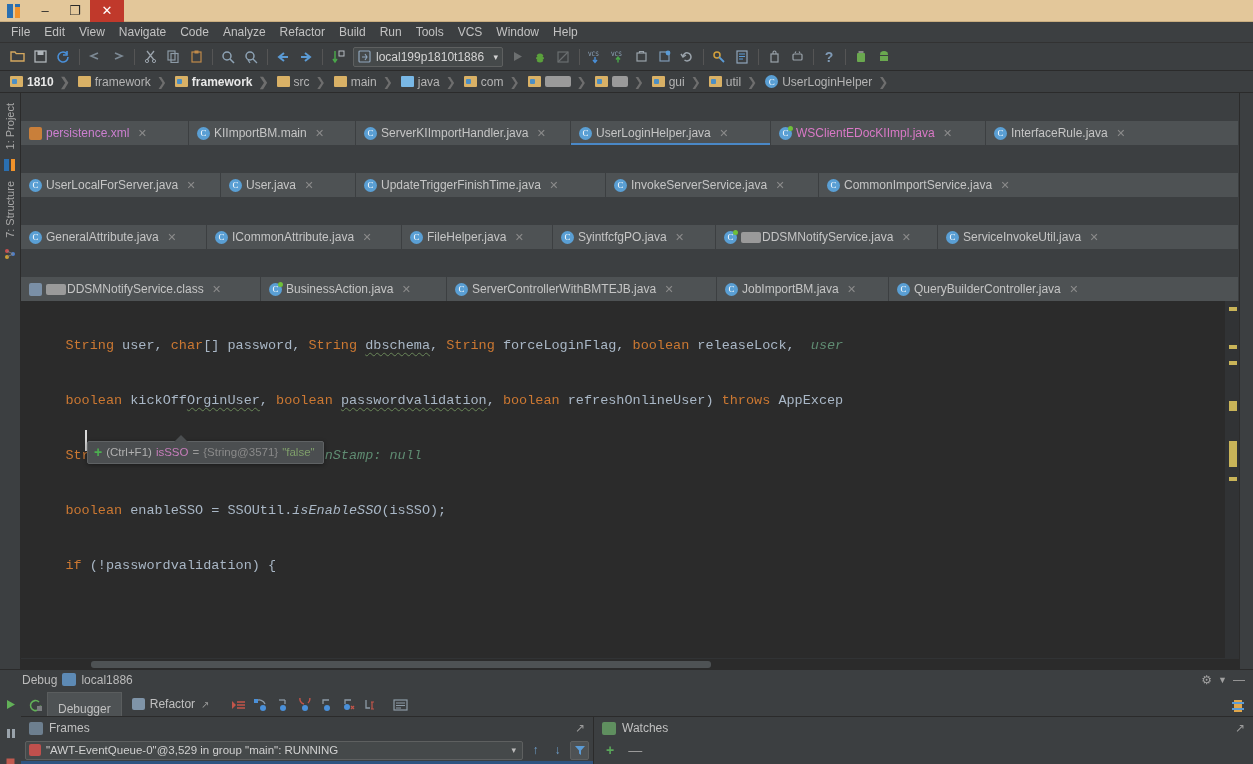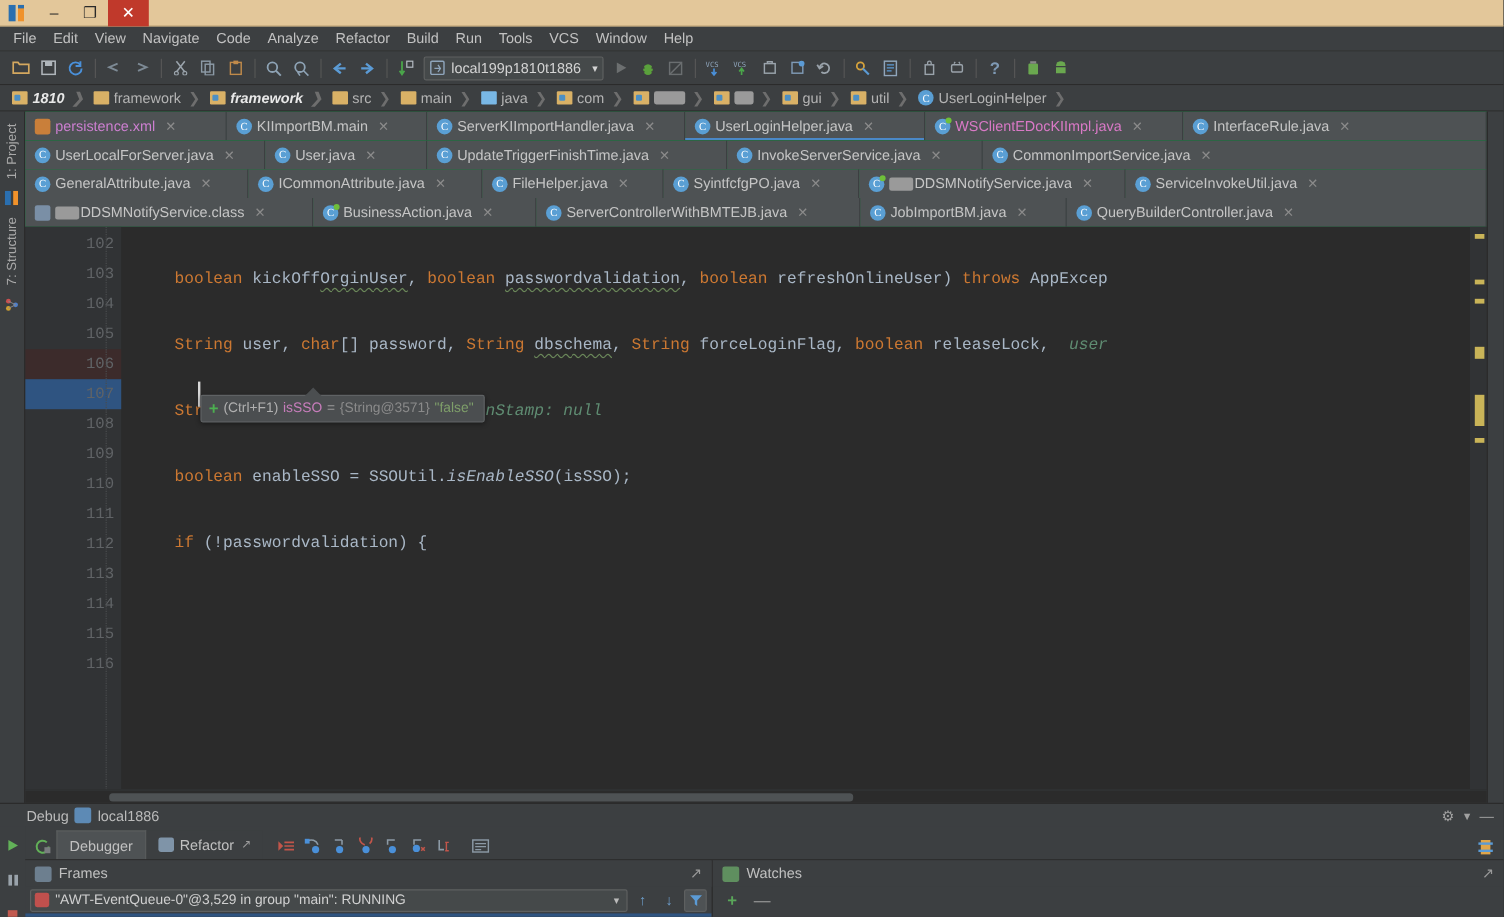--- a/index.html
+++ b/index.html
@@ -57,21 +57,21 @@
     height:20px;min-width:150px;background:#45494a;border:1px solid #5e6060;
     border-radius:2px;display:flex;align-items:center;padding:0 4px;
     color:#d4d4d4;font-size:12px;margin:0 3px;
   }
   
   #navbar{
     height:22px;background:#3c3f41;display:flex;align-items:center;
     padding-left:6px;border-bottom:1px solid #2b2b2b;font-size:12px;
   }
   .crumb{ display:flex;align-items:center;padding:0 4px;white-space:nowrap;color:#b4b4b4;}
-  .crumb.bold{ font-weight:bold;color:#e8e8e8;font-style:italic;}
+  .crumb.bold{ font-weight:bold;color:#e8e8e8;}
   .crumb .sep{ color:#6e6e6e;margin-left:6px;}
   .folder-ico{
     width:13px;height:11px;margin-right:4px;flex:0 0 auto;
     background:#d9b166;border-radius:1px;position:relative;
   }
   .folder-ico.blue{ background:#79b8e6;}
   .folder-ico::after{content:"";position:absolute;left:2px;top:3px;width:5px;height:5px;background:#4c8fc4;border-radius:1px;}
   .folder-ico.plain::after{display:none;}
   .cls-ico{
     width:13px;height:13px;border-radius:50%;background:#5a9fd4;color:#fff;
@@ -84,21 +84,21 @@
     width:21px;background:#3c3f41;border-right:1px solid #2b2b2b;
     display:flex;flex-direction:column;align-items:center;padding-top:4px;
   }
   .rail-btn{
     writing-mode:vertical-rl; transform:rotate(180deg);
     font-size:11px;color:#a9a9a9;padding:6px 2px;white-space:nowrap;
   }
   .rail-ico{width:14px;height:14px;margin:3px 0;font-size:11px;display:flex;align-items:center;justify-content:center;}
   #editorcol{ flex:1; display:flex; flex-direction:column; min-width:0;}
   
-  .tabrow{ display:flex; background:#15803d; height:24px; overflow:hidden;}
+  .tabrow{ display:flex; background:#a21caf; height:24px; overflow:hidden;margin-top:28px;}
   .tab{
     display:flex;align-items:center;padding:0 6px 0 8px;
     background:#4e5254;border-right:1px solid #3c3f41;
     font-size:12px;color:#c5c5c5;white-space:nowrap;flex:0 0 auto;
   }
   .tab.active{ background:#4e5254; box-shadow: inset 0 -2px 0 #4a88c7;}
   .tab .tabname{margin-right:8px;}
   .tab .x{color:#8b8b8b;font-size:11px;width:10px;text-align:center;}
   .tab.xml .tabname{color:#cc7fd0;}
   .tab.pink .tabname{color:#d979c6;}
@@ -162,21 +162,21 @@
   #debughdr .dhico{width:14px;height:13px;margin:0 5px;background:#5d8ab5;border-radius:2px;}
   #debughdr .right{margin-left:auto;display:flex;align-items:center;gap:6px;padding-right:8px;color:#a0a0a0;}
   #debugbody{flex:1;display:flex;min-height:0;}
   #dbgrail{width:21px;background:#3c3f41;display:flex;flex-direction:column;align-items:center;padding-top:4px;gap:7px;}
   #dbgmain{flex:1;display:flex;flex-direction:column;min-width:0;}
   #dbgtabs{height:27px;display:flex;align-items:flex-end;background:#3c3f41;padding-left:4px;}
   .dtab{
     height:24px;display:flex;align-items:center;padding:0 10px;font-size:12px;
     color:#c0c0c0;background:#3c3f41;
   }
-  .dtab.active{background:#4e5254;border-top:1px solid #5a5d5e;border-left:1px solid #5a5d5e;border-right:1px solid #5a5d5e;}
+  .dtab.active{background:#4e5254;border-top:1px solid #5a5d5e;border-left:1px solid #5a5d5e;border-right:1px solid #5a5d5e;align-items:flex-end;}
   .dtool{width:22px;height:22px;display:flex;align-items:center;justify-content:center;font-size:12px;}
   #dbgcontent{flex:1;display:flex;min-height:0;border-top:1px solid #2b2b2b;}
   #framespane{width:573px;display:flex;flex-direction:column;border-right:1px solid #2b2b2b;min-width:0;}
   .panehdr{height:22px;display:flex;align-items:center;padding-left:8px;font-size:12px;color:#c0c0c0;background:#3c3f41;}
   .panehdr .ph-ico{width:14px;height:13px;margin-right:6px;background:#6d7f8f;border-radius:2px;}
   .panehdr .ph-r{margin-left:auto;padding-right:8px;color:#9a9a9a;}
   #threadrow{height:22px;display:flex;align-items:center;padding:0 4px;gap:3px;}
   #threadsel{
     flex:1;height:19px;background:#45494a;border:1px solid #5e6060;border-radius:2px;
     display:flex;align-items:center;padding:0 3px;font-size:11.5px;color:#d0d0d0;min-width:0;
@@ -614,42 +614,24 @@
           <span class="x">✕</span>
         </div>
       <div class="tab" style="flex:1">
           <span class="cls-ico">C</span>
           <span class="tabname">QueryBuilderController.java</span>
           <span class="x">✕</span>
         </div>
     </div>
 
     <div id="editorwrap">
-      <div id="gutter">
-        <div class="gl">102</div>
-        <div class="gl">103</div>
-        <div class="gl">104</div>
-        <div class="gl">105</div>
-        <div class="gl err">106</div>
-        <div class="gl cur">107</div>
-        <div class="gl">108</div>
-        <div class="gl">109</div>
-        <div class="gl">110</div>
-        <div class="gl">111</div>
-        <div class="gl">112</div>
-        <div class="gl">113</div>
-        <div class="gl">114</div>
-        <div class="gl">115</div>
-        <div class="gl">116</div>
-        <div style="position:absolute;left:67px;top:0;bottom:0;width:1px;border-left:1px dotted #4a4d4f"></div>
-      </div>
 
       <div id="codearea">
+        <div class="cl">    <span class="kw">String</span> user, <span class="kw">char</span>[] password, <span class="kw">String</span> <span class="squig">dbschema</span>, <span class="kw">String</span> forceLoginFlag, <span class="kw">boolean</span> releaseLock,  <span class="hint">user</span></div>
         <div class="cl">    <span class="kw">boolean</span> kickOff<span class="squig">OrginUser</span>, <span class="kw">boolean</span> <span class="squig">passwordvalidation</span>, <span class="kw">boolean</span> refreshOnlineUser) <span class="kw">throws</span> AppExcep</div>
-        <div class="cl">    <span class="kw">String</span> user, <span class="kw">char</span>[] password, <span class="kw">String</span> <span class="squig">dbschema</span>, <span class="kw">String</span> forceLoginFlag, <span class="kw">boolean</span> releaseLock,  <span class="hint">user</span></div>
         <div class="cl">    <span class="kw">String</span> loginStamp = <span class="kw">null</span>;   <span class="hint">loginStamp: null</span></div>
         <div class="cl">    <span class="kw">boolean</span> enableSSO = SSOUtil.<span class="meth">isEnableSSO</span>(isSSO);</div>
         <div class="cl">    <span class="kw">if</span> (!passwordvalidation) {</div>
         
         
         
         
         
         
         

